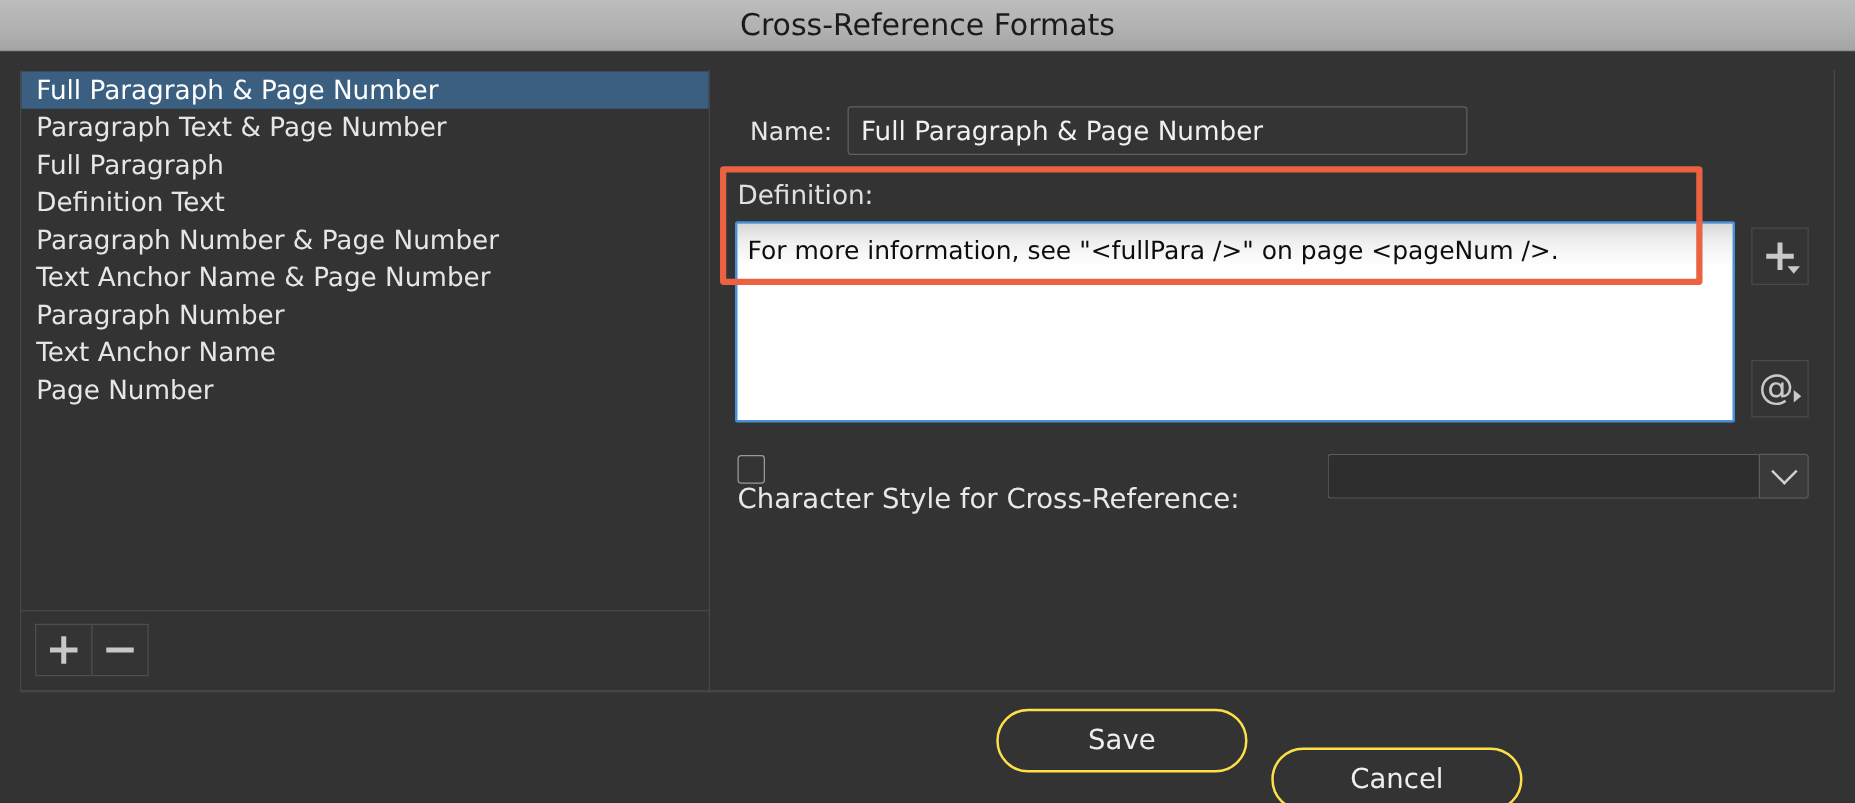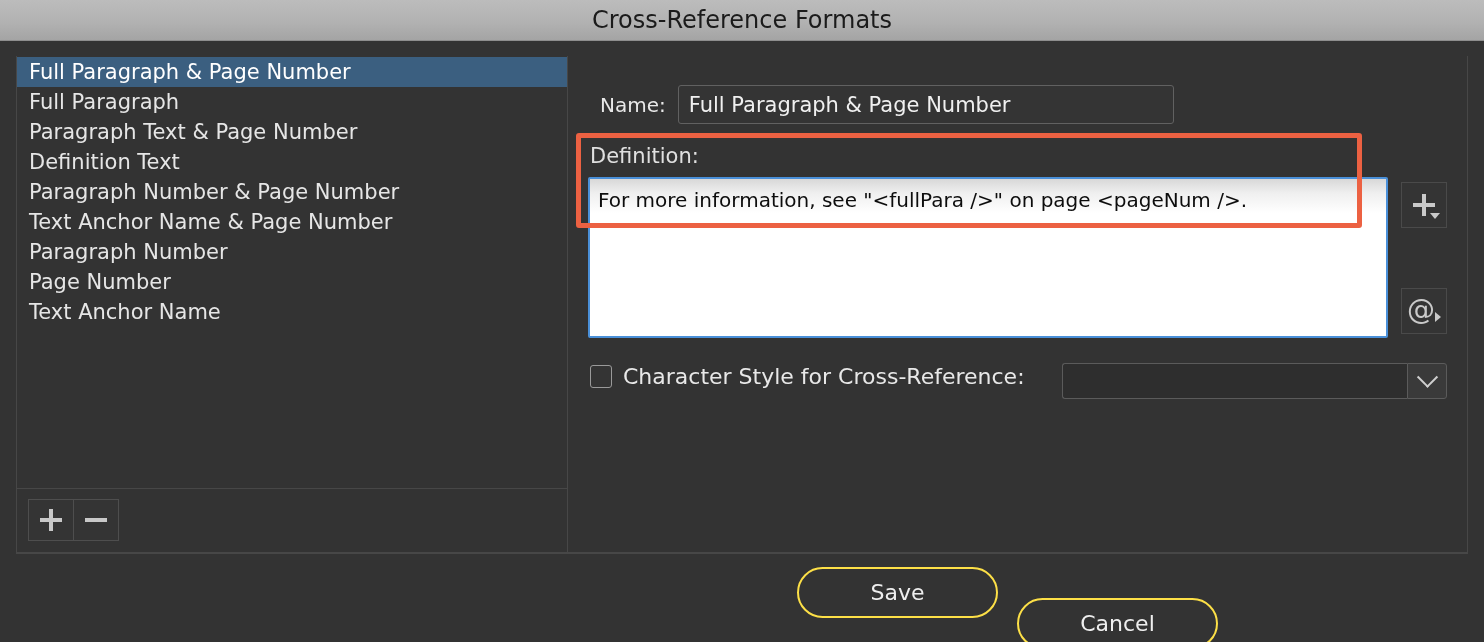--- a/index.html
+++ b/index.html
@@ -254,21 +254,22 @@
     margin-top: -2px;
     font-family: "DejaVu Sans", "Liberation Sans", sans-serif;
   }
 
   
   .charstyle-row {
     position: absolute;
     left: 590px;
     top: 364px;
     display: flex;
-    align-items: center;
+    align-items: flex-start;
+    flex-direction: column;
   }
   .checkbox {
     width: 22px;
     height: 23px;
     box-sizing: border-box;
     border: 1px solid #9a9a9a;
     border-radius: 3px;
     background: #343434;
     margin-right: 11px;
   }
@@ -340,28 +341,28 @@
     <div class="titlebar-title">Cross-Reference Formats</div>
   </div>
 
   <div class="panel-frame"></div>
   <div class="divider-vert"></div>
   <div class="divider-horz-list"></div>
   <div class="divider-horz-bottom"></div>
 
   <div class="list" id="format-list">
       <div class="list-item selected">Full Paragraph &amp; Page Number</div>
+      <div class="list-item">Paragraph Text &amp; Page Number</div>
       <div class="list-item">Full Paragraph</div>
-      <div class="list-item">Paragraph Text &amp; Page Number</div>
       <div class="list-item">Definition Text</div>
       <div class="list-item">Paragraph Number &amp; Page Number</div>
       <div class="list-item">Text Anchor Name &amp; Page Number</div>
       <div class="list-item">Paragraph Number</div>
+      <div class="list-item">Text Anchor Name</div>
       <div class="list-item">Page Number</div>
-      <div class="list-item">Text Anchor Name</div>
     </div>
 
   <div class="pm-group">
     <div class="pm-btn">
       <span class="glyph-plus"></span>
     </div>
     <div class="pm-btn">
       <span class="glyph-minus"></span>
     </div>
   </div>

